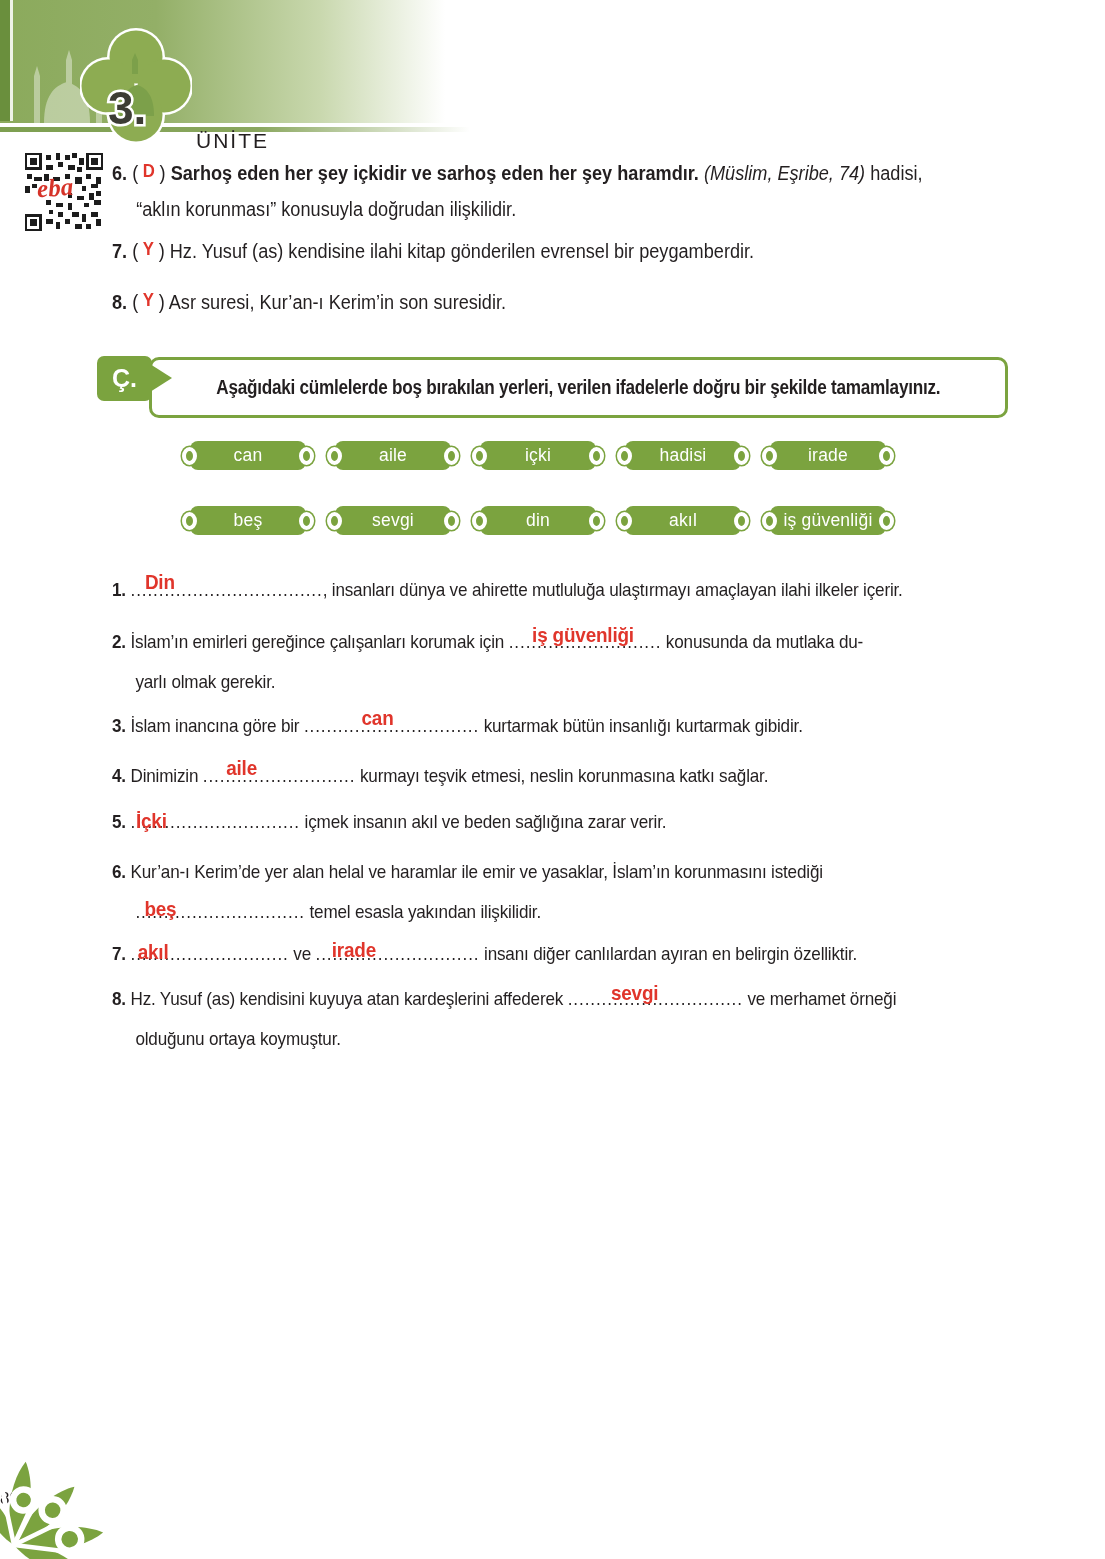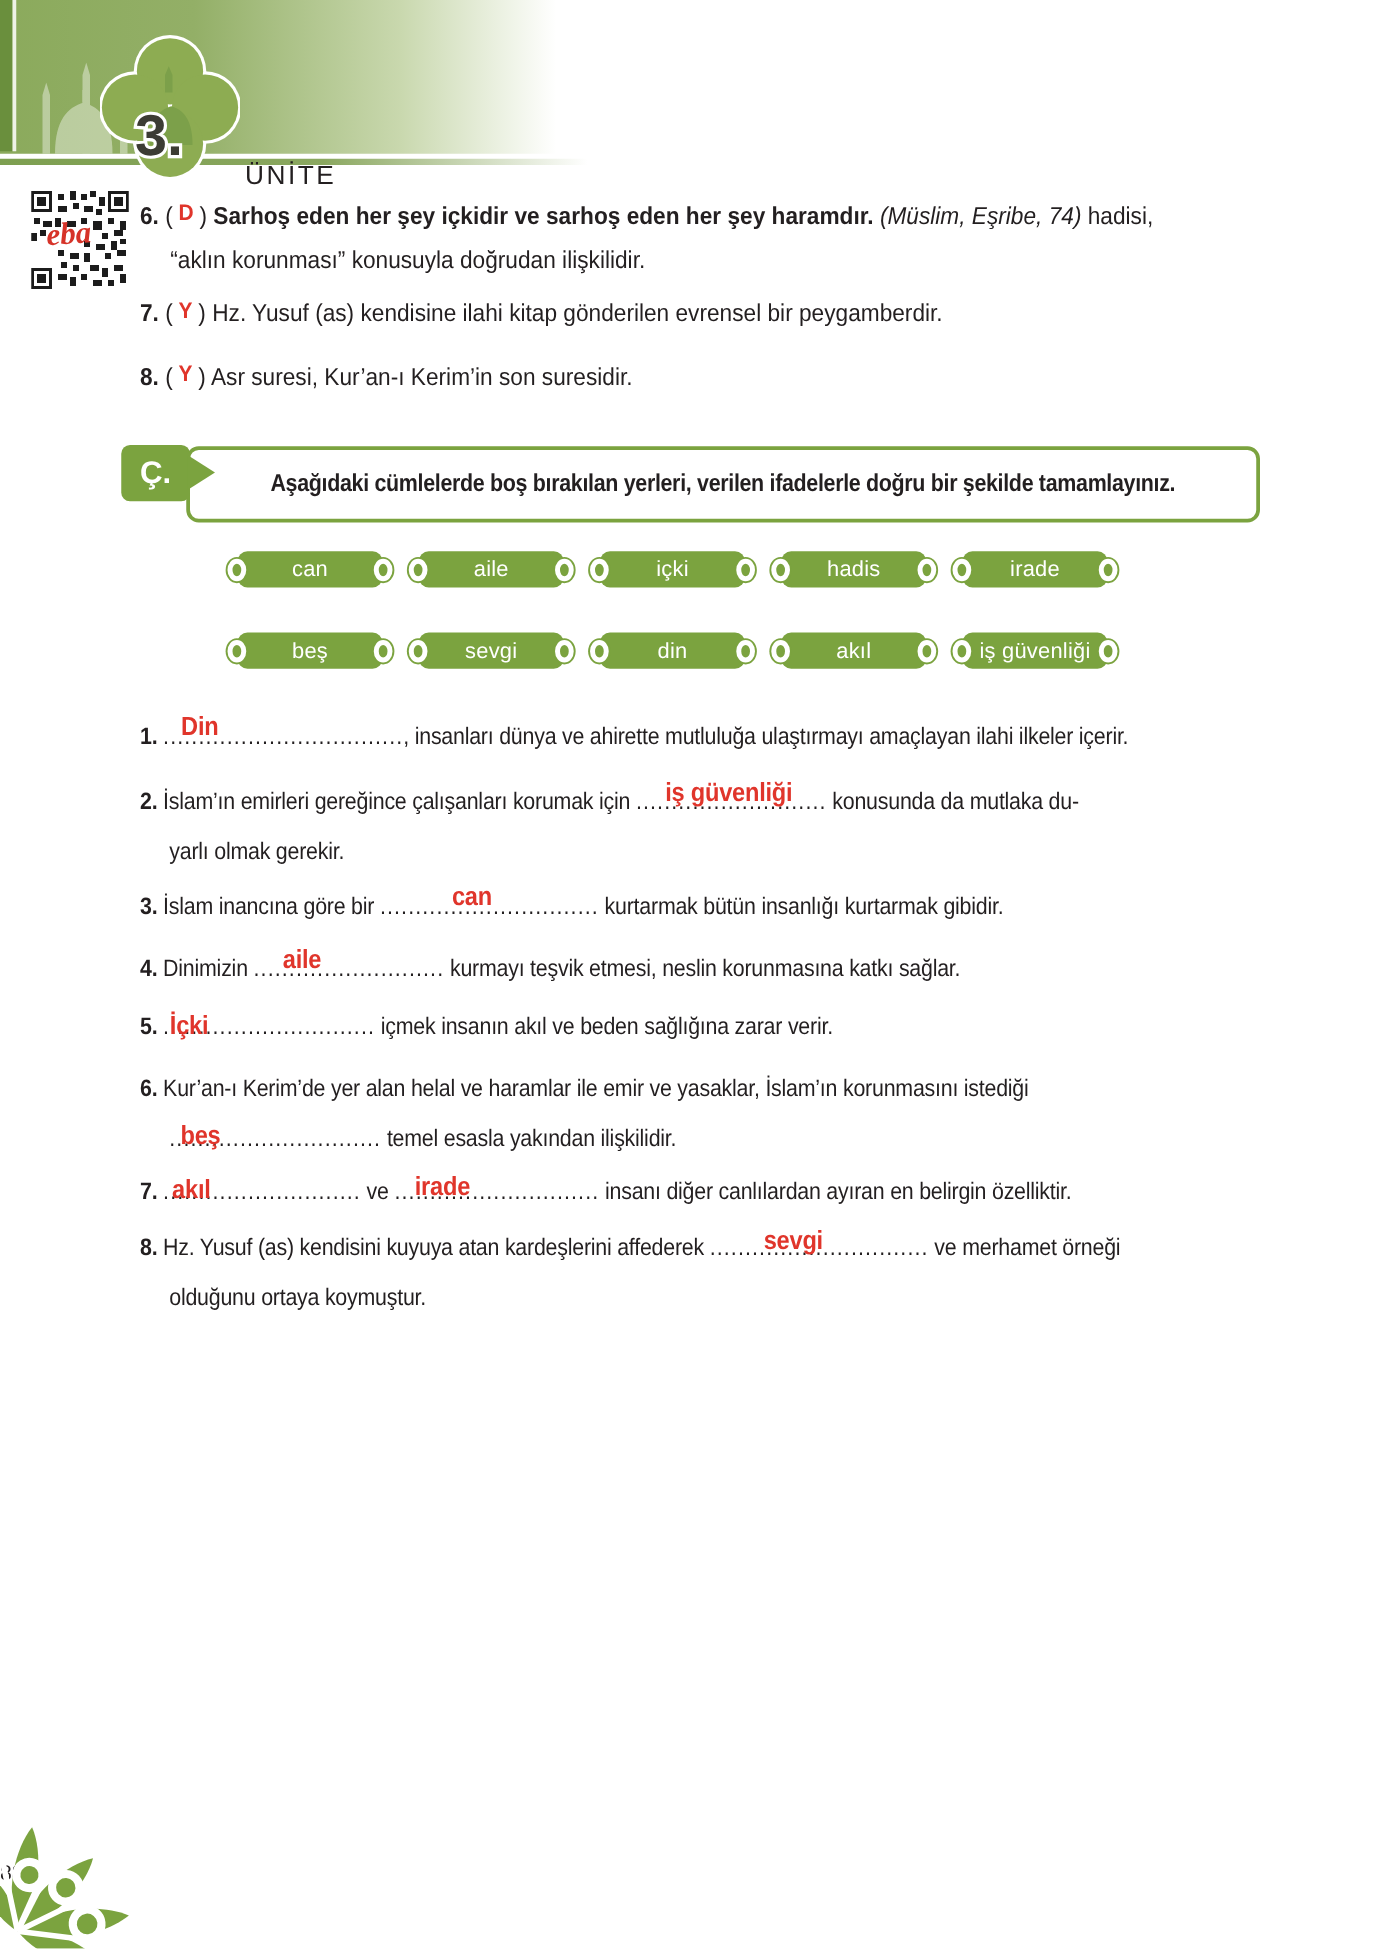--- a/index.html
+++ b/index.html
@@ -236,21 +236,21 @@
       <span class="pill-label">aile</span>
       <span class="eyelet right"></span>
     </div>
   <div class="pill" style="left:480px;top:441px;">
       <span class="eyelet left"></span>
       <span class="pill-label">içki</span>
       <span class="eyelet right"></span>
     </div>
   <div class="pill" style="left:625px;top:441px;">
       <span class="eyelet left"></span>
-      <span class="pill-label">hadis</span>
+      <span class="pill-label">hadisi</span>
       <span class="eyelet right"></span>
     </div>
   <div class="pill" style="left:770px;top:441px;">
       <span class="eyelet left"></span>
       <span class="pill-label">irade</span>
       <span class="eyelet right"></span>
     </div>
 
   <div class="pill" style="left:190px;top:506px;">
       <span class="eyelet left"></span>

